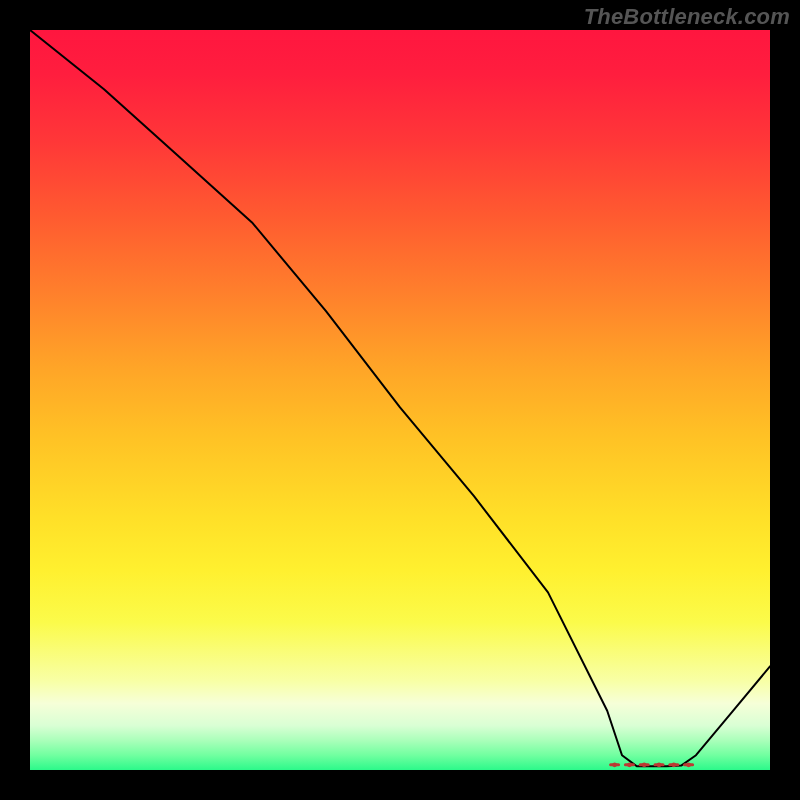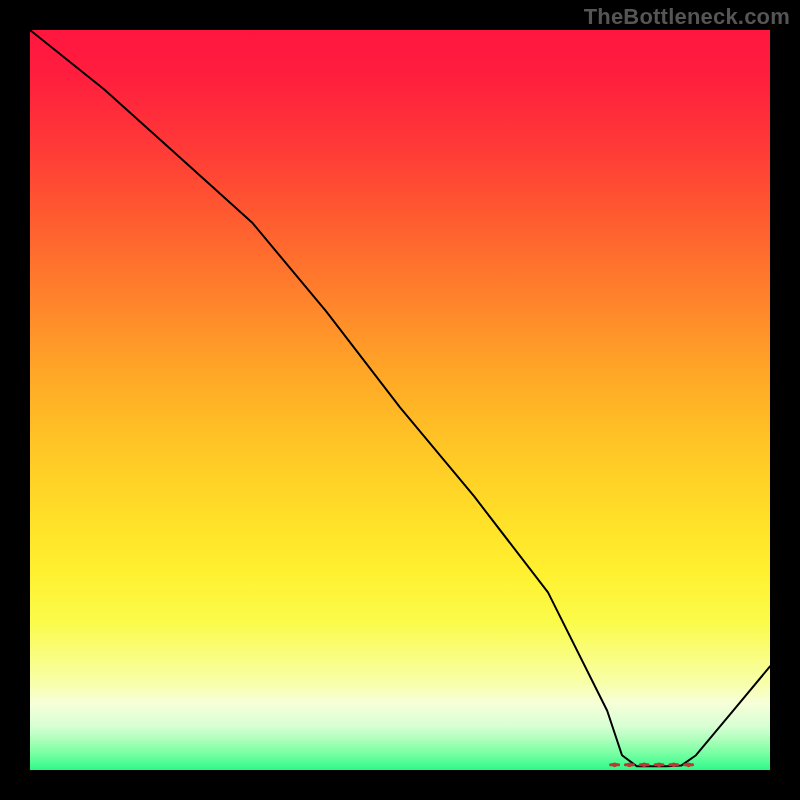--- a/index.html
+++ b/index.html
@@ -20,20 +20,21 @@
   .watermark {
     position: absolute;
     top: 4px;
     right: 10px;
     color: #555;
     font-size: 22px;
     font-weight: 600;
     letter-spacing: 0.2px;
     z-index: 5;
     user-select: none;
+    font-style: italic;
   }
   .plot-area {
     position: absolute;
     left: 30px;
     top: 30px;
     width: 740px;
     height: 740px;
     background: linear-gradient(
       to bottom,
       #ff163f 0%,

